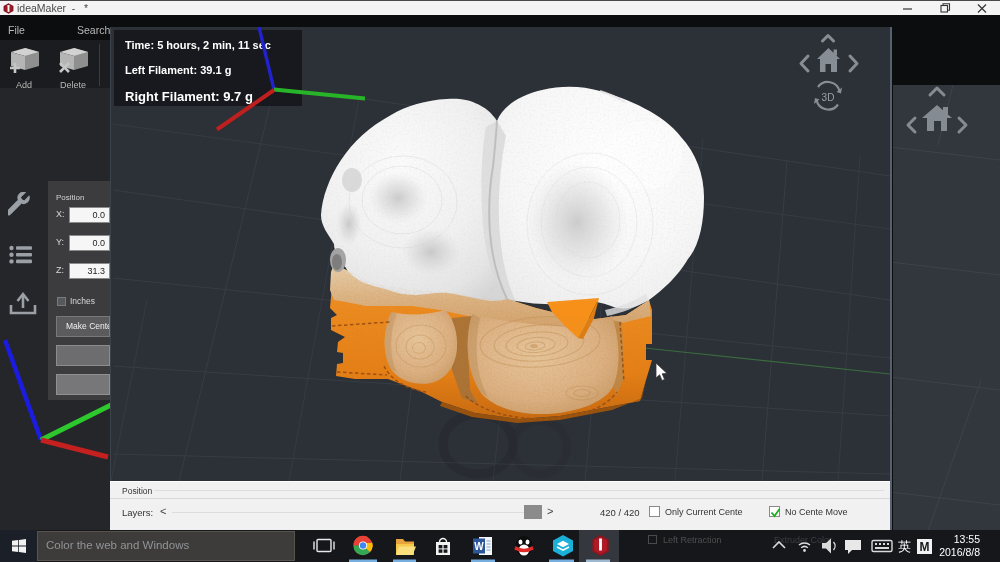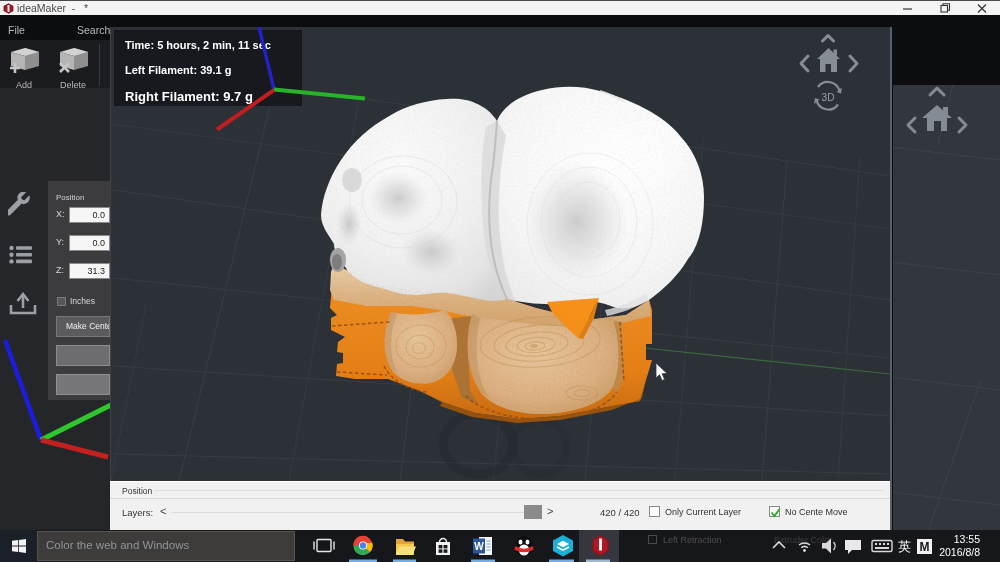--- a/index.html
+++ b/index.html
@@ -341,21 +341,21 @@
     <div class="abs" style="left:12px;top:4px;font-size:8.5px;color:#333;">Position</div>
     <div class="abs" style="left:44px;top:8px;width:730px;height:1px;background:#dedede;"></div>
     <div class="abs" style="left:0;top:16px;width:780px;height:1px;background:#d8d8d8;"></div>
     <div class="abs" style="left:12px;top:25px;font-size:9.5px;color:#333;">Layers:</div>
     <div class="abs" style="left:50px;top:23px;font-size:11px;color:#444;">&lt;</div>
     <div class="abs" style="left:62px;top:30px;width:352px;height:1px;background:#dcdcdc;"></div>
     <div class="abs" style="left:414px;top:23px;width:18px;height:14px;background:#8b8b8b;"></div>
     <div class="abs" style="left:437px;top:23px;font-size:11px;color:#444;">&gt;</div>
     <div class="abs" style="left:490px;top:25px;font-size:9.5px;color:#333;">420 / 420</div>
     <div class="abs" style="left:539px;top:24px;width:11px;height:11px;background:#fff;border:1px solid #8a8a8a;"></div>
-    <div class="abs" style="left:555px;top:25px;font-size:9px;color:#333;">Only Current Layer</div>
+    <div class="abs" style="left:555px;top:25px;font-size:9px;color:#333;">Only Current Cente</div>
     <div class="abs" style="left:659px;top:24px;width:11px;height:11px;background:#fff;border:1px solid #8a8a8a;"></div>
     <svg class="abs" style="left:659px;top:24px;" width="13" height="13">
         <path d="M2.5 6.5 l3 3.5 l5 -7" stroke="#1fae1f" stroke-width="1.8" fill="none"></path>
       </svg>
     <div class="abs" style="left:675px;top:25px;font-size:9px;color:#333;">No Cente Move</div>
   </div>
 
   <div class="abs" style="left:0;top:530px;width:1000px;height:32px;background:#16171b;">
 
     <div class="abs" style="left:648px;top:5px;width:9px;height:9px;border:1px solid #4a4a4a;"></div>

